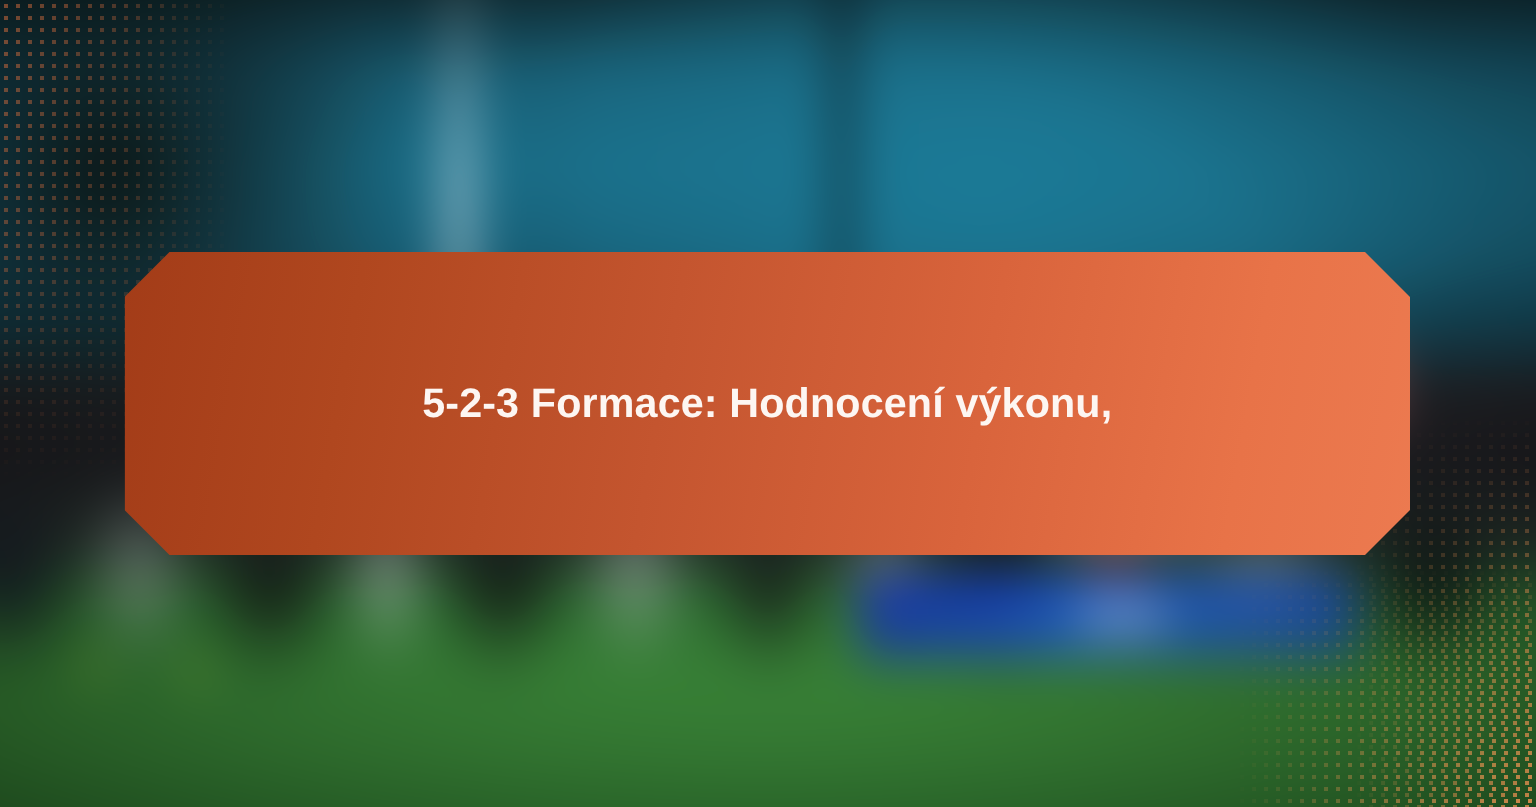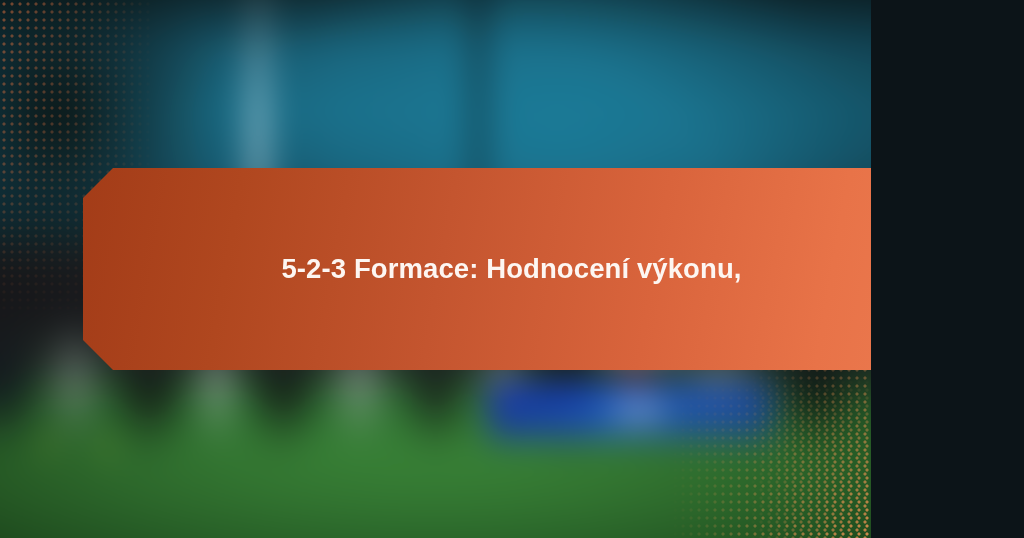--- a/index.html
+++ b/index.html
@@ -7,21 +7,21 @@
   html, body {
     width: 1024px;
     height: 538px;
     overflow: hidden;
     background: #0c1418;
     font-family: "Liberation Sans", sans-serif;
   }
 
   #stage {
     position: relative;
-    width: 871px;
+    width: 1024px;
     height: 538px;
     overflow: hidden;
     background: #0b1216;
   }
 
   
   .photo {
     position: absolute;
     inset: -40px;
     filter: blur(16px) saturate(1.05);

